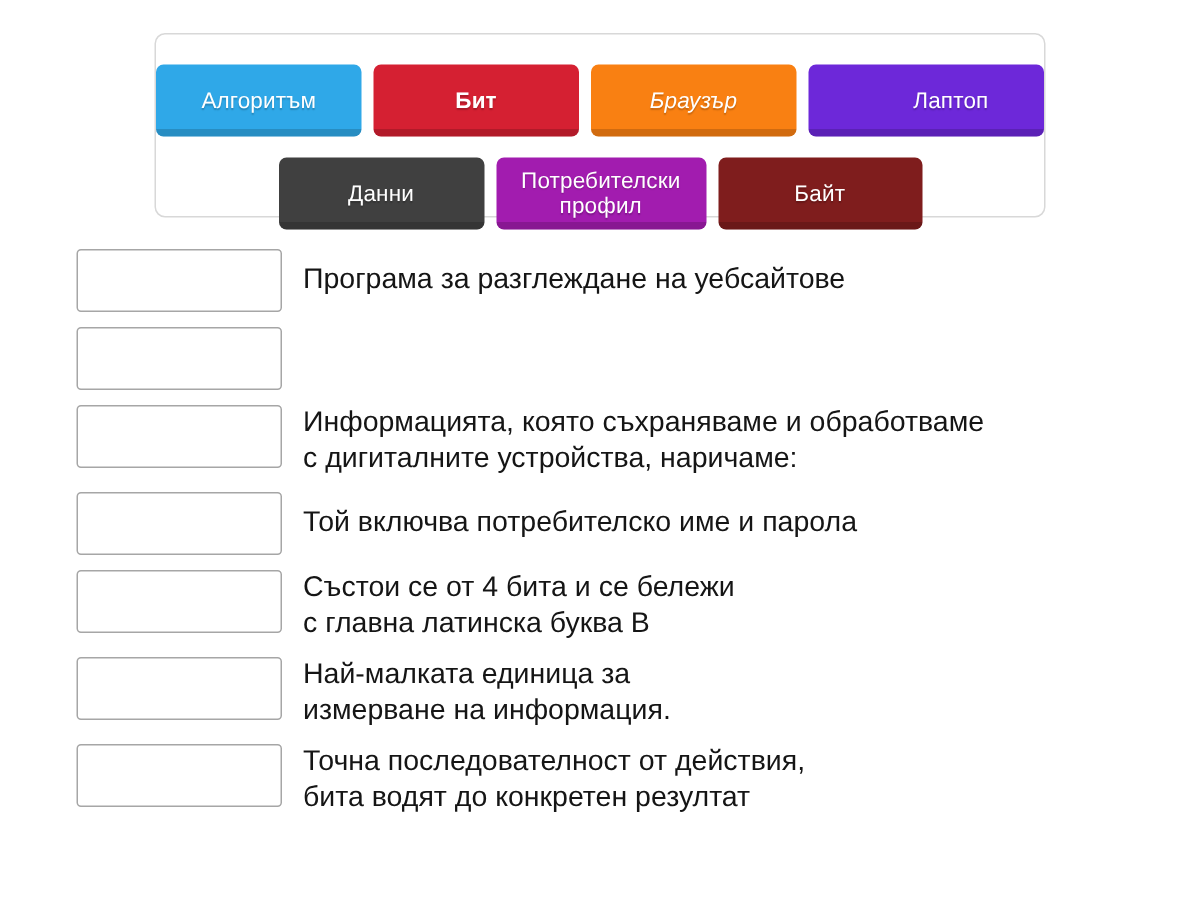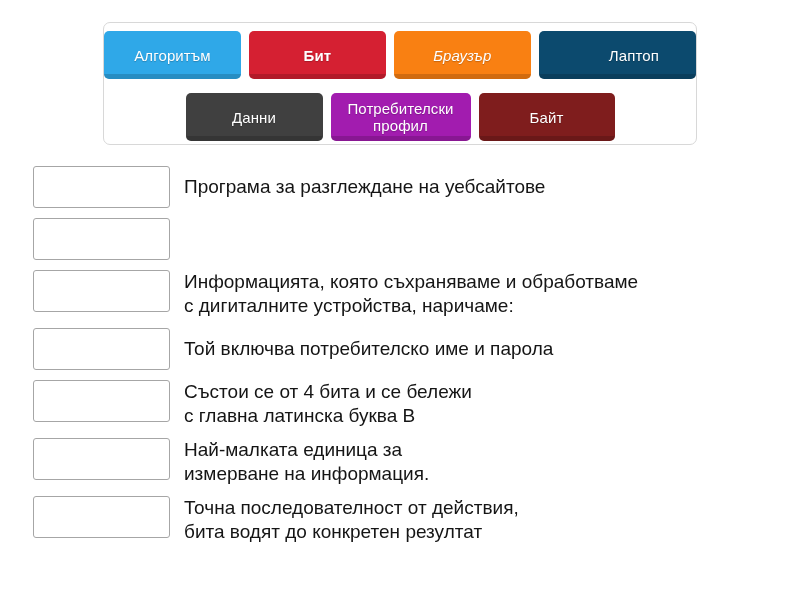--- a/index.html
+++ b/index.html
@@ -27,21 +27,21 @@
     background: #ffffff;
     border: 1px solid #d8d8d8;
     border-radius: 7px;
   }
   .tile-row {
     display: flex;
     justify-content: center;
     align-items: flex-start;
     gap: 8px;
   }
-  #tile-row-1 { margin-top: 8px; }
+  #tile-row-1 { margin-top: 20px; }
   #tile-row-2 { margin-top: 14px; }
 
   .tile {
     height: 48px;
     box-sizing: border-box;
     border-radius: 5px;
     display: flex;
     align-items: center;
     justify-content: center;
     text-align: center;
@@ -69,20 +69,21 @@
     position: absolute;
     left: 0;
     top: 166px;
     width: 800px;
   }
   .answer-row {
     display: flex;
     align-items: flex-start;
     margin-bottom: 10px;
     min-height: 42px;
+    padding-left: 18px;
   }
   .drop-box {
     width: 137px;
     height: 42px;
     box-sizing: border-box;
     margin-left: 33px;
     border: 1px solid #a6a6a6;
     border-radius: 3px;
     background: #ffffff;
     flex: 0 0 auto;
@@ -104,21 +105,21 @@
   <div class="tile-row" id="tile-row-1">
       <div class="tile" style="width: 140px; background: rgb(47, 168, 232);">
         <span>Алгоритъм</span>
       </div>
       <div class="tile" style="width: 140px; background: rgb(213, 32, 50); font-weight: bold;">
         <span>Бит</span>
       </div>
       <div class="tile" style="width: 140px; background: rgb(249, 128, 18); font-style: italic;">
         <span>Браузър</span>
       </div>
-      <div class="tile" style="width: 160px; background: #0c4a6e; padding-left: 39px;">
+      <div class="tile" style="width: 160px; background: #6d28d9; padding-left: 39px;">
         <span>Лаптоп</span>
       </div>
     </div>
   <div class="tile-row" id="tile-row-2">
       <div class="tile" style="width: 137px; background: #404040;">
         <span>Данни</span>
       </div>
       <div class="tile" style="width: 140px; background: #a21caf;">
         <span>Потребителски профил</span>
       </div>

